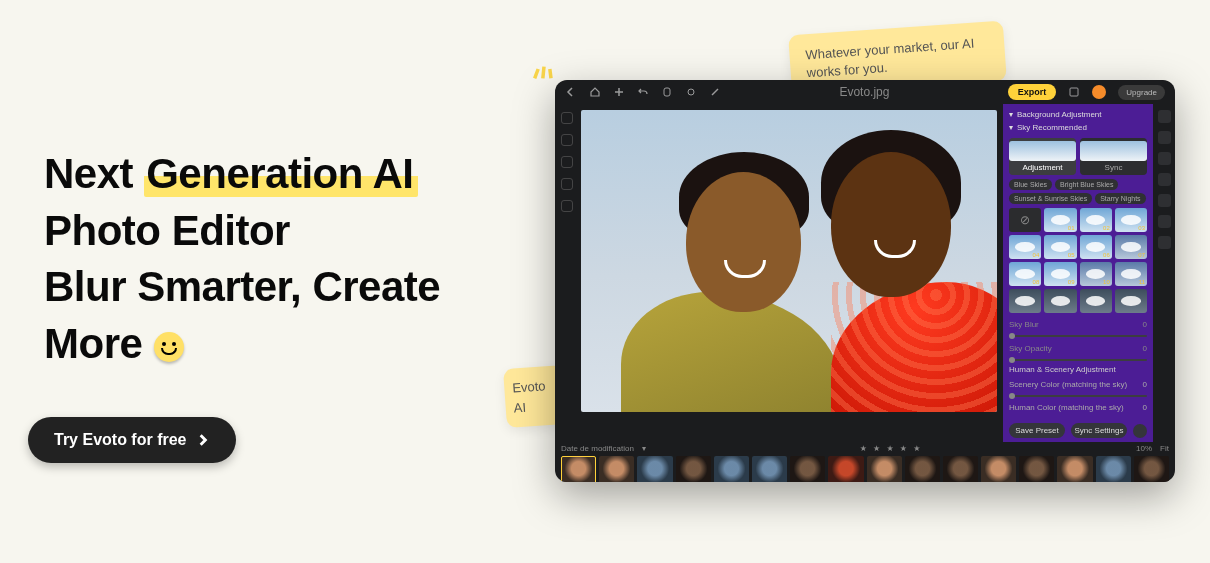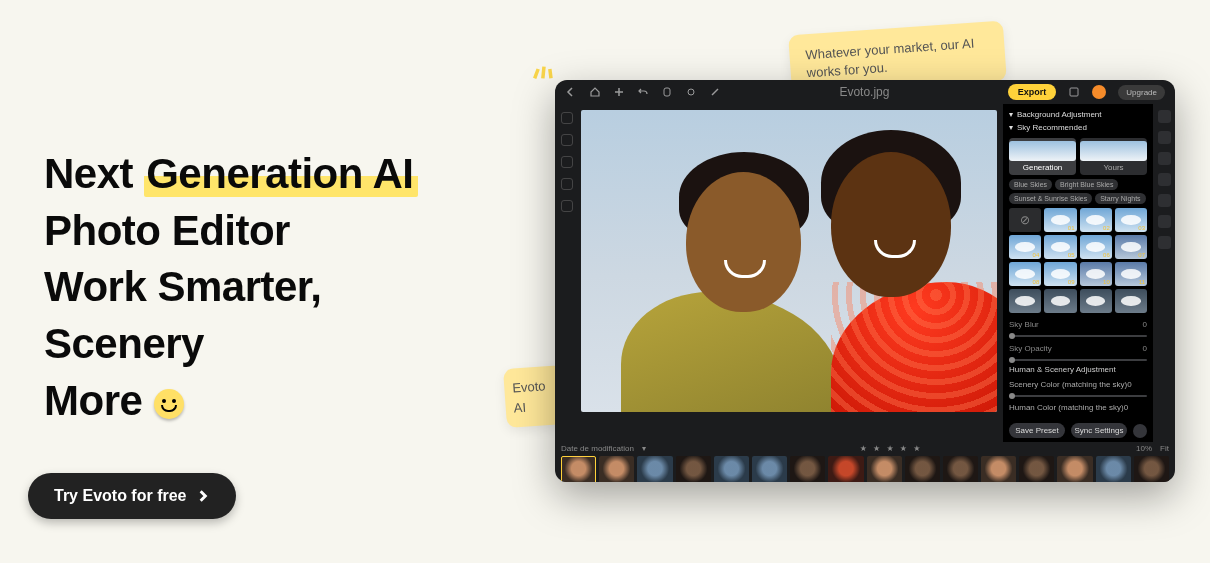--- a/index.html
+++ b/index.html
@@ -128,21 +128,21 @@
   .body{position:absolute;bottom:0;}
   .pA .body{left:10px;width:220px;height:120px;background:linear-gradient(160deg,#b7a43b,#8f832f);border-radius:40% 60% 0 0/60% 80% 0 0;}
   .pB .body{left:55px;width:210px;height:130px;background:radial-gradient(circle at 40% 20%,#ff3a1f,#c41202);border-radius:55% 45% 0 0/70% 80% 0 0;filter:blur(.2px);}
   .pB .body::after{content:"";position:absolute;inset:0;background:repeating-radial-gradient(circle at 50% 10%,rgba(255,120,80,.4) 0 6px,transparent 6px 14px);}
   .smileM{position:absolute;width:42px;height:18px;border:3px solid #fff;border-top:none;border-radius:0 0 40px 40px;}
   .pA .smileM{left:113px;top:108px;}
   .pB .smileM{left:98px;top:98px;}
 
   
   .side{
-    background:#000000;padding:6px 6px 4px;display:flex;flex-direction:column;gap:4px;
+    background:#4c1d95;padding:6px 6px 4px;display:flex;flex-direction:column;gap:4px;
     font-size:8px;color:#aaa;overflow:hidden;
   }
   .side-h{display:flex;align-items:center;gap:4px;color:#ddd;}
   .side-h::before{content:"▾";font-size:8px;}
   .tabs{display:flex;gap:4px;margin-top:2px;}
   .tab{flex:1;text-align:center;background:#2c2d30;border-radius:4px;padding:3px 0;font-size:8px;}
   .tab.active{background:#3c3d40;color:#fff;}
   .tab .th{height:20px;border-radius:3px;margin-bottom:2px;background:linear-gradient(180deg,#9dc1df,#eef3f7);}
   .chipline{display:flex;gap:3px;flex-wrap:wrap;}
   .chip{background:#2f3033;border-radius:8px;padding:2px 5px;font-size:7px;}
@@ -154,21 +154,21 @@
   .sky.none{background:#2b2c2e;}
   .sky.none::after{content:"⊘";background:none;color:#888;font-size:12px;width:auto;height:auto;left:50%;top:50%;transform:translate(-50%,-50%);}
   .sky.dark{background:linear-gradient(180deg,#3d4d5c,#6d7c8a);}
   .sky.glow{background:linear-gradient(180deg,#5a7aa8,#b7c8da);}
 
   .slot{display:flex;justify-content:space-between;align-items:center;color:#888;padding-top:3px;}
   .slbar{height:2px;background:#3c3d40;border-radius:2px;position:relative;margin-top:2px;}
   .slbar::before{content:"";position:absolute;left:0;top:-2px;width:6px;height:6px;border-radius:50%;background:#888;}
 
   .sec{color:#ccc;}
-  .row-s{display:flex;justify-content:flex-start;margin-top:2px;}
+  .row-s{display:flex;justify-content:space-between;margin-top:2px;}
 
   .side-foot{display:flex;gap:6px;margin-top:auto;padding-top:4px;align-items:center;}
   .sf-btn{flex:1;background:#34353a;border-radius:10px;padding:3px 0;text-align:center;font-size:8px;color:#ddd;}
   .sf-dot{width:14px;height:14px;border-radius:50%;background:#34353a;}
 
   
   .rail2{display:flex;flex-direction:column;align-items:center;gap:8px;padding-top:6px;}
   .rail2 div{width:13px;height:13px;border-radius:3px;background:#2e2f32;}
 
   
@@ -185,21 +185,21 @@
   .thumb.red{background:#3d1a14;} .thumb.red::after{background:radial-gradient(circle at 50% 45%,rgba(255,90,50,.7) 0 30%,transparent 60%);}
   .thumb.dark{background:#1e1714;} .thumb.dark::after{background:radial-gradient(circle at 50% 45%,rgba(200,150,110,.5) 0 30%,transparent 60%);}
 </style>
 </head>
 <body>
 
 <div class="hero">
   <h1>
     <span>Next </span><span class="hl">Generation AI</span><br>
     <span>Photo Editor</span><br>
-    <span>Work Smarter, Scenery</span><br>
+    <span>Blur Smarter, Create</span><br>
     <span>More </span><span class="smile"><span></span></span>
   </h1>
   <div class="cta">
     <span>Try Evoto for free</span>
     <svg viewBox="0 0 12 12">
         <path d="M4 2l4 4-4 4"></path>
       </svg>
   </div>
 </div>
 
@@ -274,22 +274,22 @@
     </div>
 
     <div class="side">
       <div class="side-h">
           <span>Background Adjustment</span>
         </div>
       <div class="side-h">
           <span>Sky Recommended</span>
         </div>
       <div class="tabs">
-        <div class="tab active"><div class="th"></div><span>Generation</span></div>
-        <div class="tab"><div class="th"></div><span>Yours</span></div>
+        <div class="tab active"><div class="th"></div><span>Adjustment</span></div>
+        <div class="tab"><div class="th"></div><span>Sync</span></div>
       </div>
       <div class="chipline">
         <span class="chip">Blue Skies</span>
         <span class="chip">Bright Blue Skies</span>
         <span class="chip">Sunset &amp; Sunrise Skies</span>
         <span class="chip">Starry Nights</span>
       </div>
       <div class="grid">
         <div class="sky none"></div>
         <div class="sky lab" data-l="01"></div>

